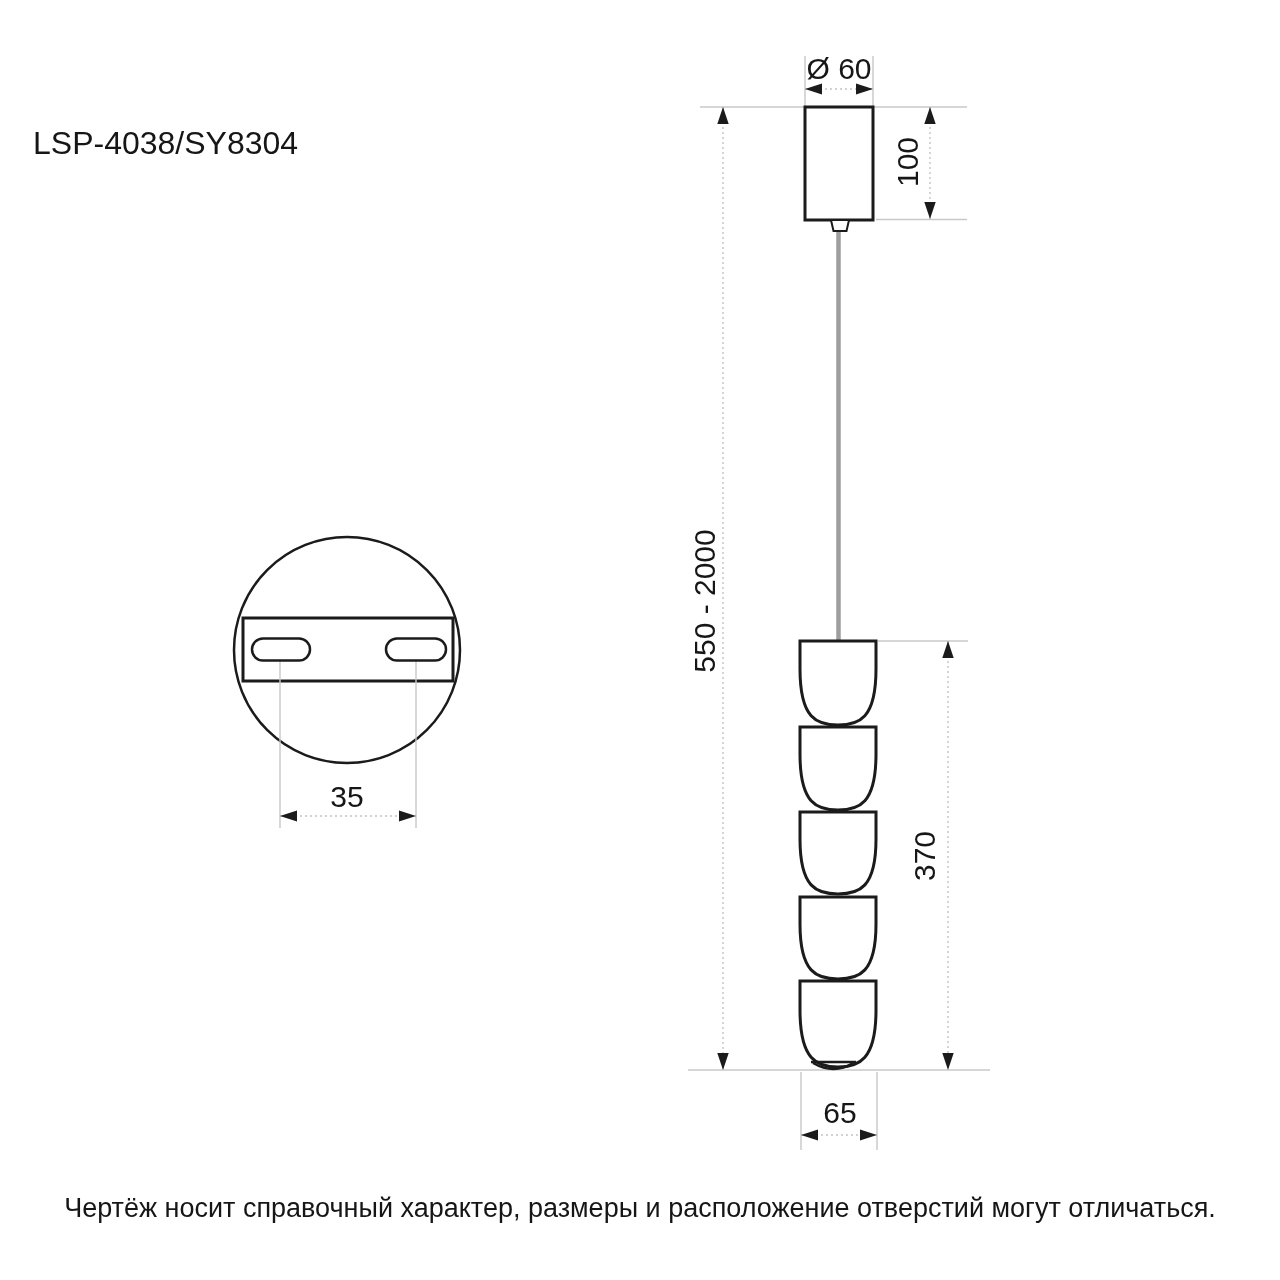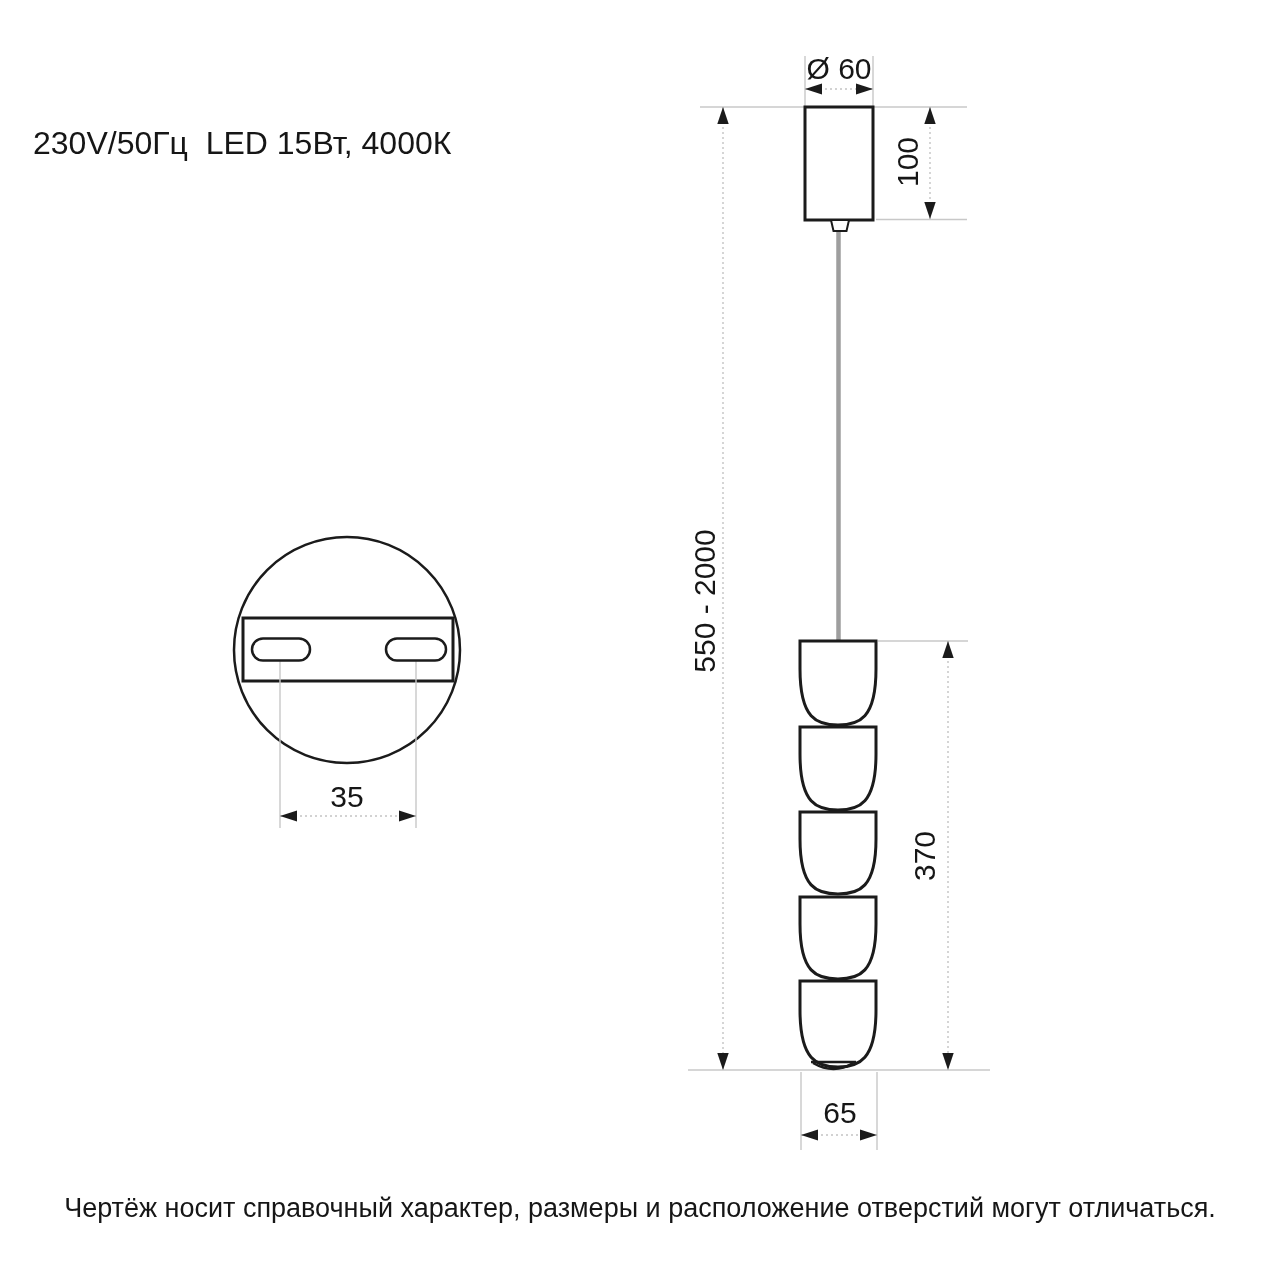--- a/index.html
+++ b/index.html
@@ -46,21 +46,21 @@
     font-size: 30px;
     fill: #161616;
   }
 </style>
 </head>
 <body>
 
 <div class="page">
 
   <div class="title-block">
-    <div>230V/50Гц  LED 15Вт, 4000К</div>
+    <div>LSP-4038/SY8304</div>
   </div>
 
   <svg class="drawing-svg" width="1280" height="1280" viewBox="0 0 1280 1280">
 
     <g stroke="#c8c8c8" stroke-width="1.4">
       <line x1="700" y1="107" x2="967" y2="107"></line>
       <line x1="876" y1="219.5" x2="967" y2="219.5"></line>
       <line x1="878" y1="641" x2="968" y2="641"></line>
       <line x1="688" y1="1070" x2="990" y2="1070"></line>
       <line x1="805" y1="56" x2="805" y2="106"></line>

